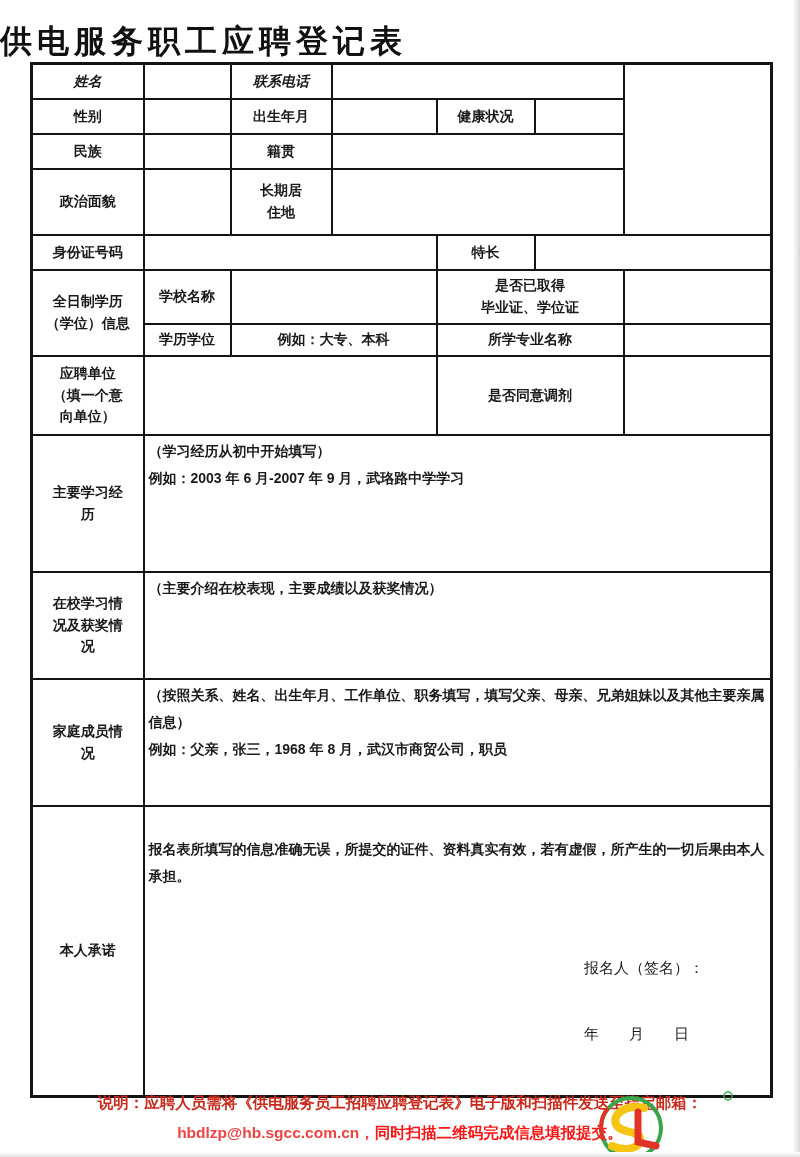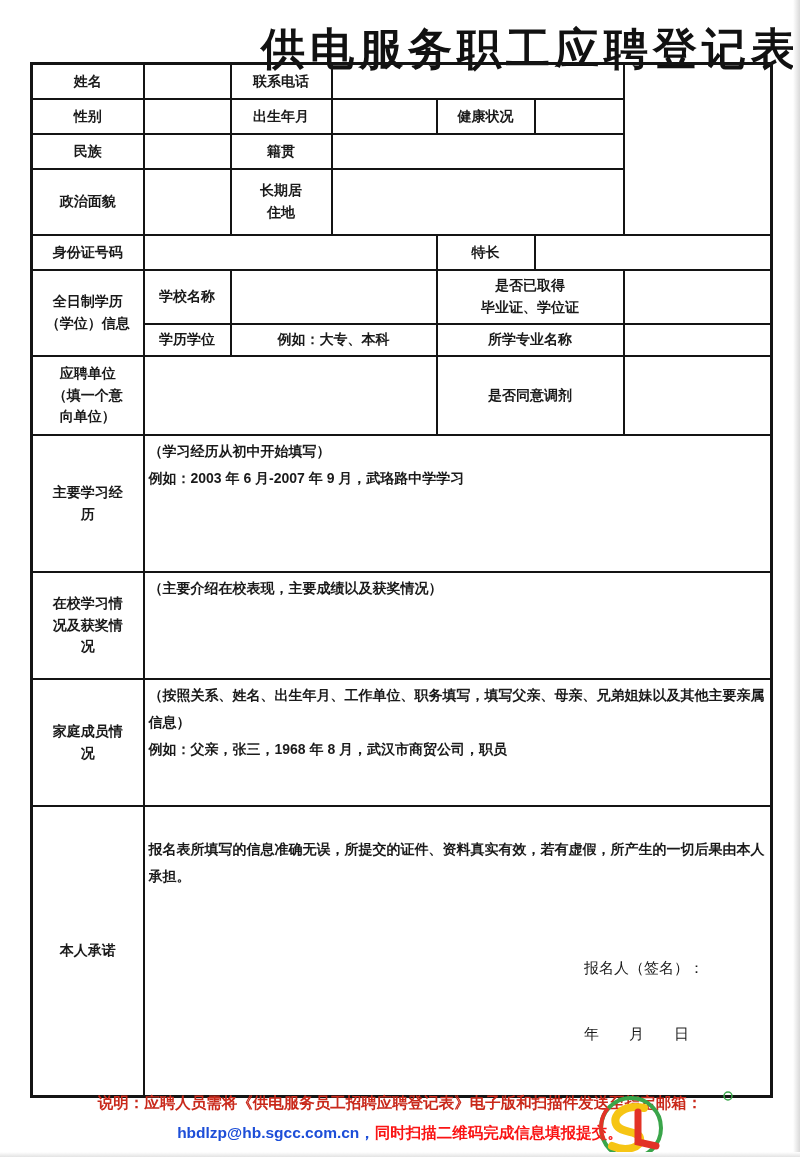--- a/index.html
+++ b/index.html
@@ -14,22 +14,22 @@
   .page-edge-right{
     position:absolute;top:0;right:0;width:7px;height:100%;
     background:linear-gradient(to right,#ffffff,#d9d9d9);
   }
   .page-edge-bottom{
     position:absolute;bottom:0;left:0;width:100%;height:5px;
     background:linear-gradient(to bottom,#ffffff,#e3e3e3);
   }
   .title{
     position:absolute;top:20px;left:0;width:100%;
-    text-align:right;
-    font-size:44px;font-weight:bold;letter-spacing:5px;
+    text-align:left;
+    font-size:32px;font-weight:bold;letter-spacing:5px;
     color:#111111;
   }
   table.form{
     position:absolute;left:30px;top:62px;
     width:740px;
     border-collapse:collapse;
     table-layout:fixed;
     border:3px solid #141414;
   }
   table.form td{
@@ -51,40 +51,40 @@
   }
   td.promise-cell{position:relative;}
   .sig-block{
     position:absolute;right:66px;bottom:12px;
     text-align:left;
     font-size:15px;font-weight:normal;
     line-height:33px;
     white-space:pre;
   }
   
-  tr.r1 td{height:29px;}
+  tr.r1 td{height:29px;font-style:italic;}
   tr.r2 td{height:29px;}
   tr.r3 td{height:29px;}
   tr.r4 td{height:60px;}
   tr.r5 td{height:29px;}
   tr.r6 td{height:48px;}
   tr.r7 td{height:26px;margin-left:20px;}
   tr.r8 td{height:73px;}
   tr.r9 td{height:131px;}
   tr.r10 td{height:101px;}
   tr.r11 td{height:121px;border-radius:21px;}
   tr.r12 td{height:284px;}
   .footer{
     position:absolute;left:0;top:1088px;width:100%;
     text-align:center;
     font-size:15.5px;font-weight:bold;
     line-height:30px;
   }
   .footer .red1{color:#c9291b;}
-  .footer .email{color:#1d4ed8;}
+  .footer .email{color:#ef4444;}
   .footer .red2{color:#fa1414;}
   .watermark{position:absolute;left:586px;top:1090px;width:92px;height:70px;pointer-events:none;}
   .logo-dot{position:absolute;left:722px;top:1090px;width:12px;height:12px;}
 </style>
 </head>
 <body>
 
 <div class="page">
 
   <div class="title">供电服务职工应聘登记表</div>

